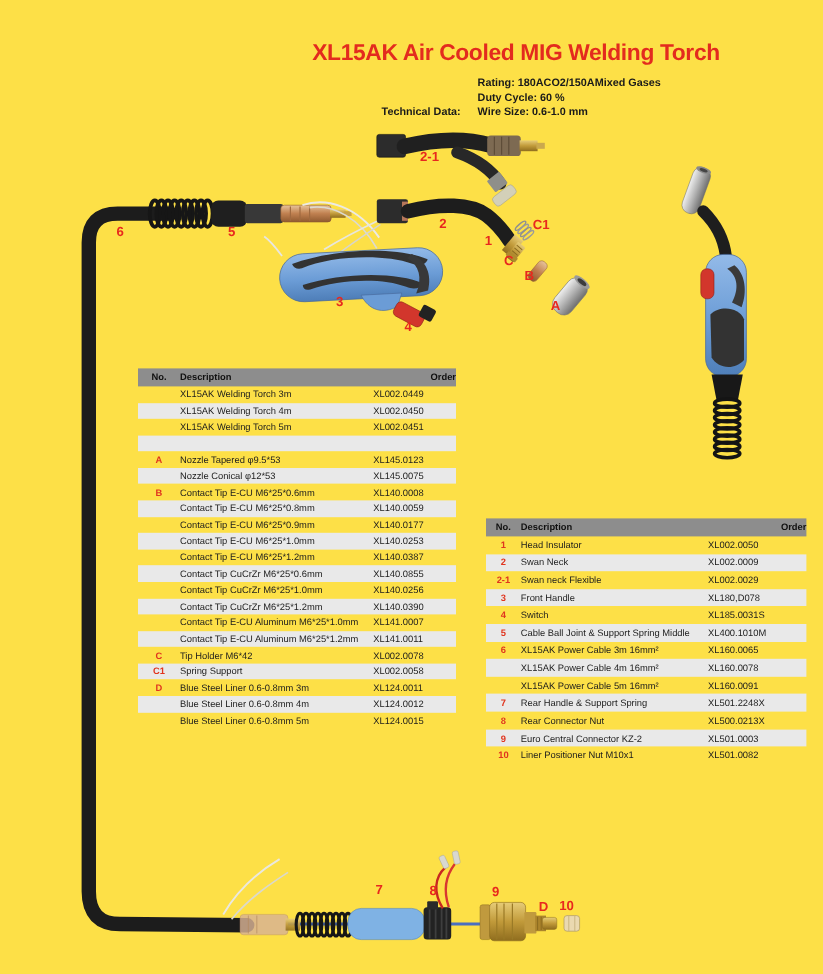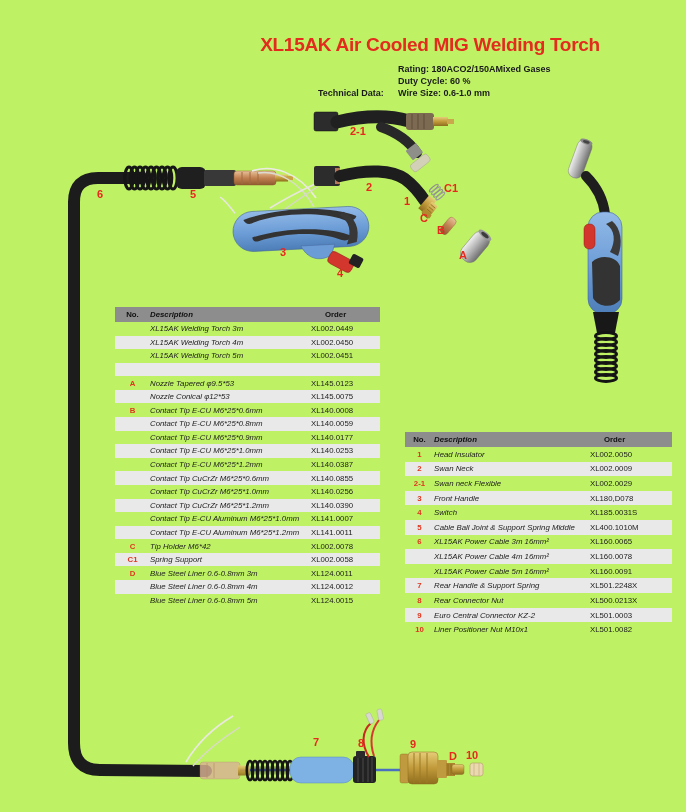--- a/index.html
+++ b/index.html
@@ -1,33 +1,33 @@
 <!DOCTYPE html>
 <html><head>
 <meta charset="utf-8">
 <style>
   html,body{margin:0;padding:0;background:#fff;}
-  .page{position:relative;width:686px;height:812px;background:#bef264;overflow:hidden;
+  .page{position:relative;width:686px;height:812px;background:#fde047;overflow:hidden;
         font-family:"Liberation Sans","DejaVu Sans",sans-serif;}
   .title{position:absolute;left:430px;top:34px;transform:translateX(-50%);margin:0;
          color:#e32b1e;font-size:19px;font-weight:bold;white-space:nowrap;letter-spacing:-0.3px;}
   .tech{position:absolute;left:318px;top:63px;display:flex;font-size:9px;font-weight:bold;
         color:#1a1a1a;line-height:12px;align-items:flex-end;}
   .tech-label{width:80px;}
   .art{position:absolute;left:0;top:0;}
   .callout{position:absolute;color:#e8281e;font-weight:bold;font-size:11px;line-height:11px;
            white-space:nowrap;}
   .ptable{position:absolute;font-size:7.8px;color:#1c1c1c;}
   .thead{display:flex;align-items:center;background:#8d8d8d;font-weight:bold;color:#101010;height:15px;}
-  .thead .c-ord{text-indent:14px;}
+  .thead .c-ord{text-indent:14px;text-align:right;}
   .trow{display:flex;align-items:center;}
   .tbody > .trow:nth-of-type(even){background:#e9e9e9;}
   .c-no{text-align:center;color:#e0351f;font-weight:bold;flex:none;}
   .thead .c-no{color:#101010;}
-  .c-desc{flex:1;white-space:nowrap;overflow:visible;font-style:italic;}
+  .c-desc{flex:1;white-space:nowrap;overflow:visible;}
   .c-ord{flex:none;white-space:nowrap;}
   .left-table{left:115px;top:307px;width:265px;}
   .left-table .trow{height:13.58px;align-items:center;}
   .left-table .c-no{width:35px;}
   .left-table .c-ord{width:69px;}
   .right-table{left:405px;top:432px;width:267px;}
   .right-table .trow{height:14.62px;}
   .right-table .c-no{width:29px;}
   .right-table .c-ord{width:82px;}
 </style>

